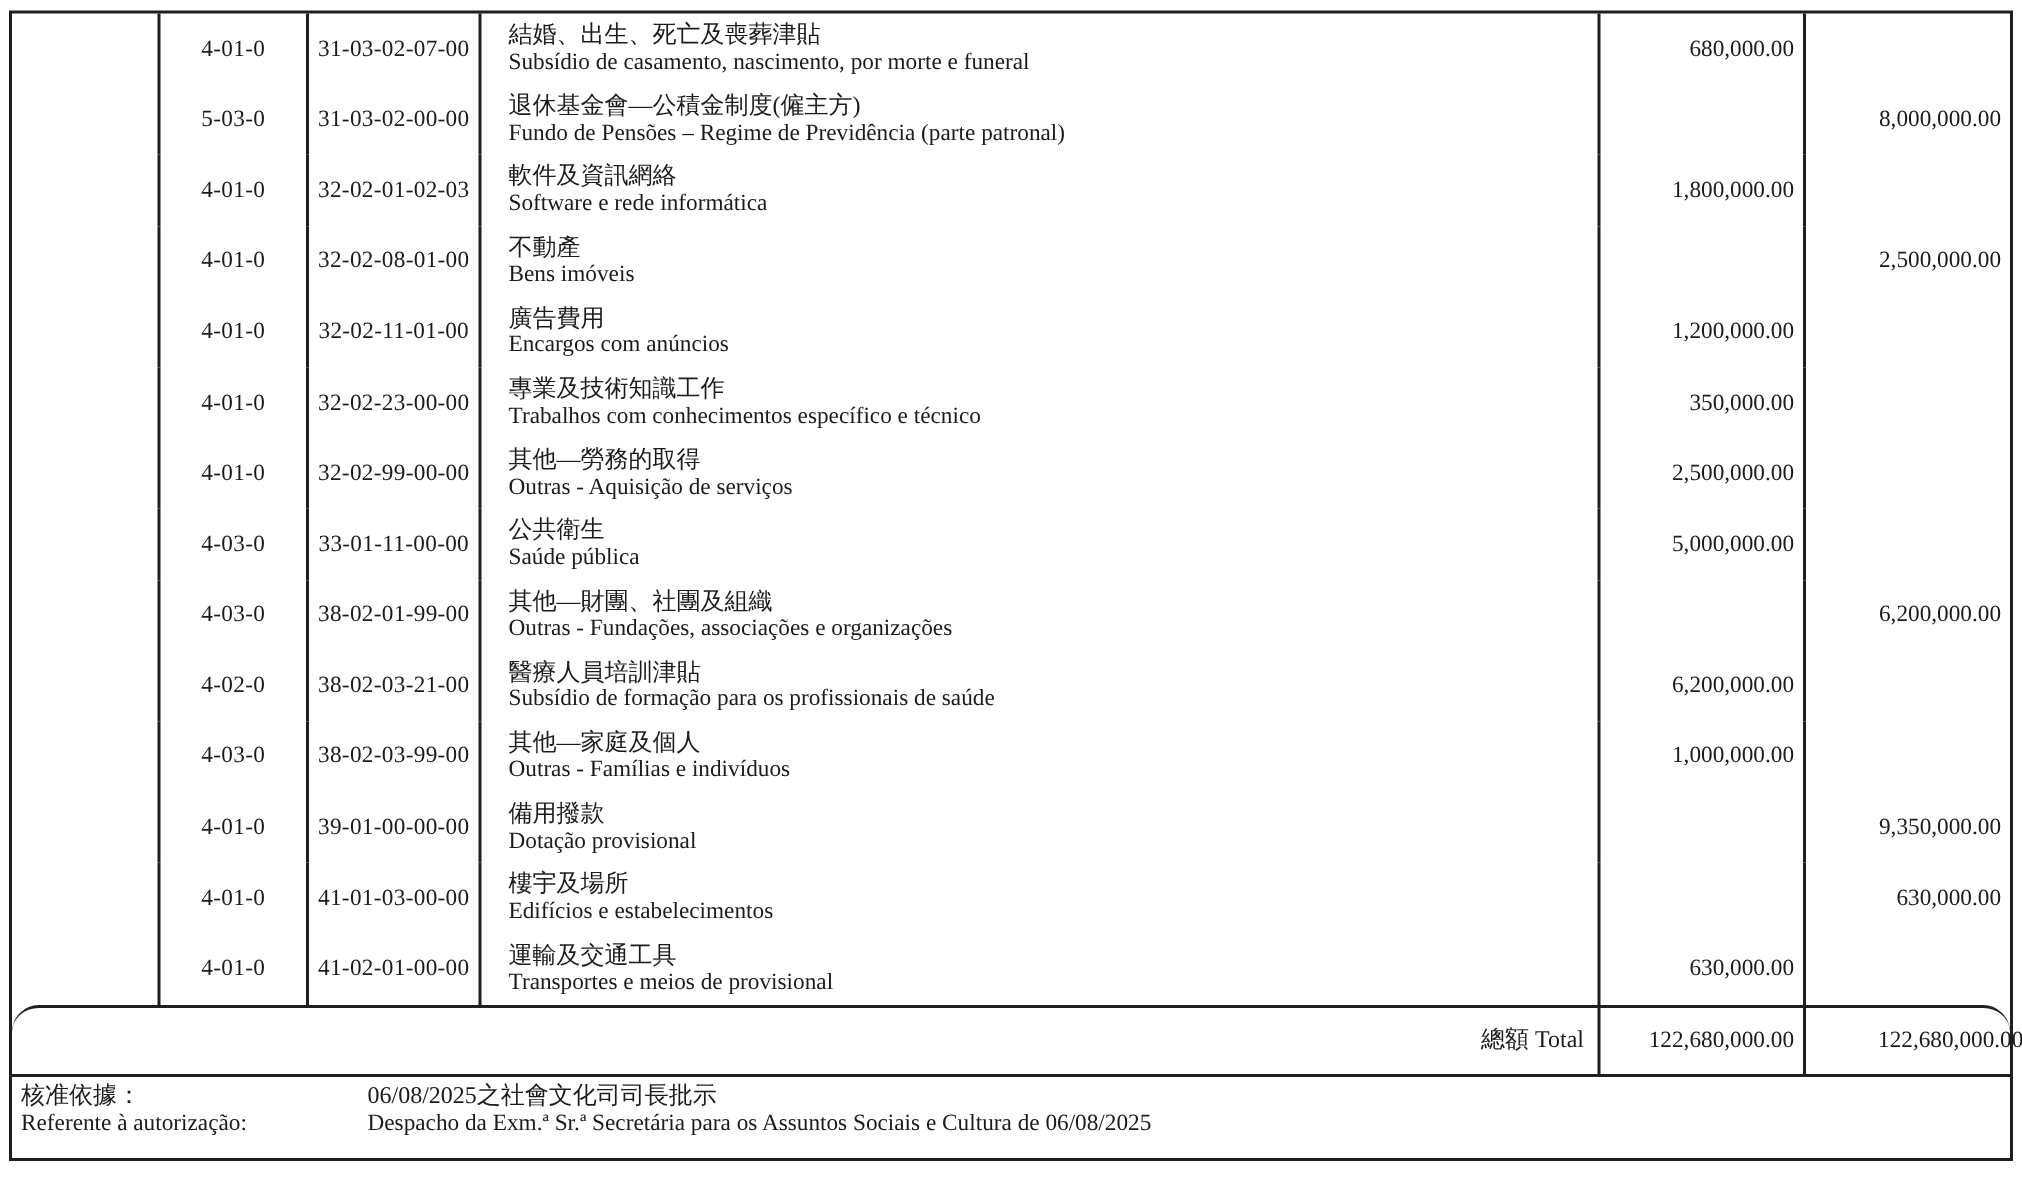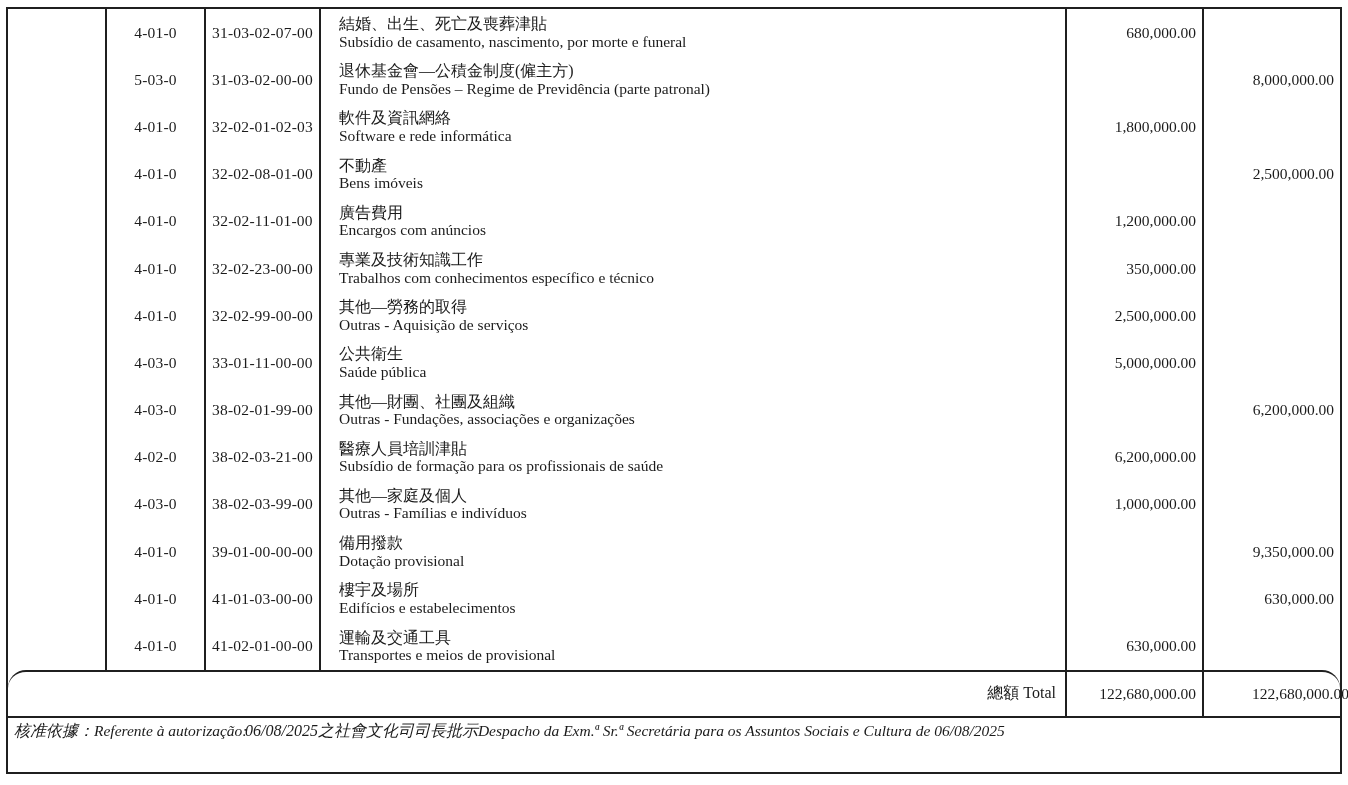--- a/index.html
+++ b/index.html
@@ -52,21 +52,21 @@
 
   
   .footer-box {
     border:2px solid #1f1f1f;
     border-top:none;
     height:56px;
     display:grid;
     grid-template-columns:237px 1fr;
     padding-top:4px;
   }
-  .fcol { display:flex; flex-direction:row;font-style:italic; }
+  .fcol { display:flex; flex-direction:column; }
   .fcol .zh { font-size:16px; line-height:18.5px; white-space:nowrap; }
   .fcol .pt { font-size:15.5px; line-height:18.5px; white-space:nowrap; }
   .flabel { padding-left:6px; }
 </style>
 </head>
 <body>
 
 <div class="sheet">
   <div class="tbl">
     <div class="rows" id="rows">

